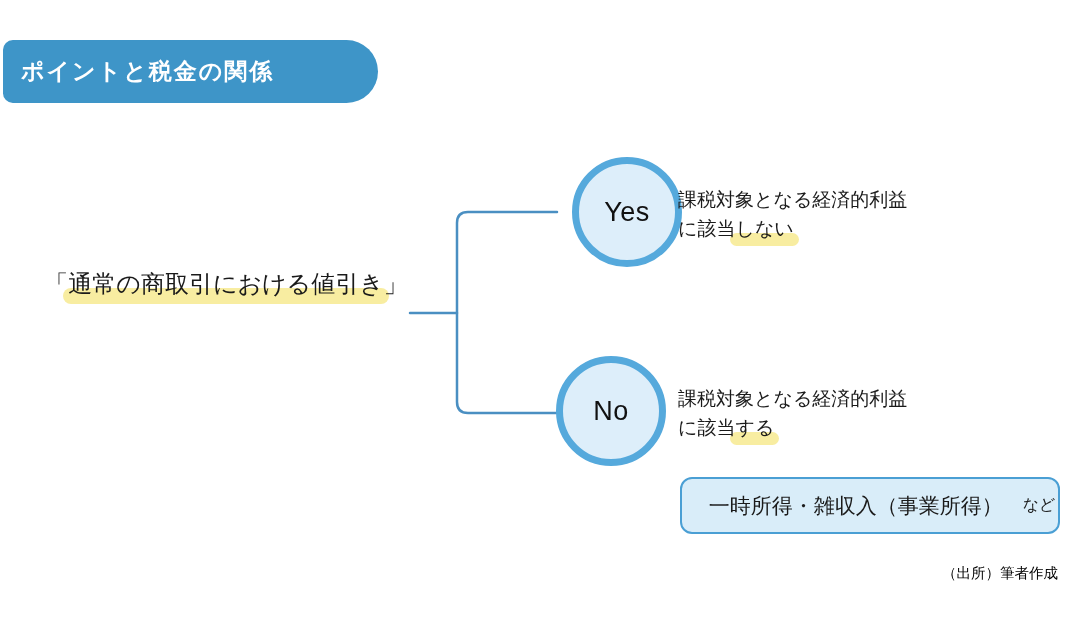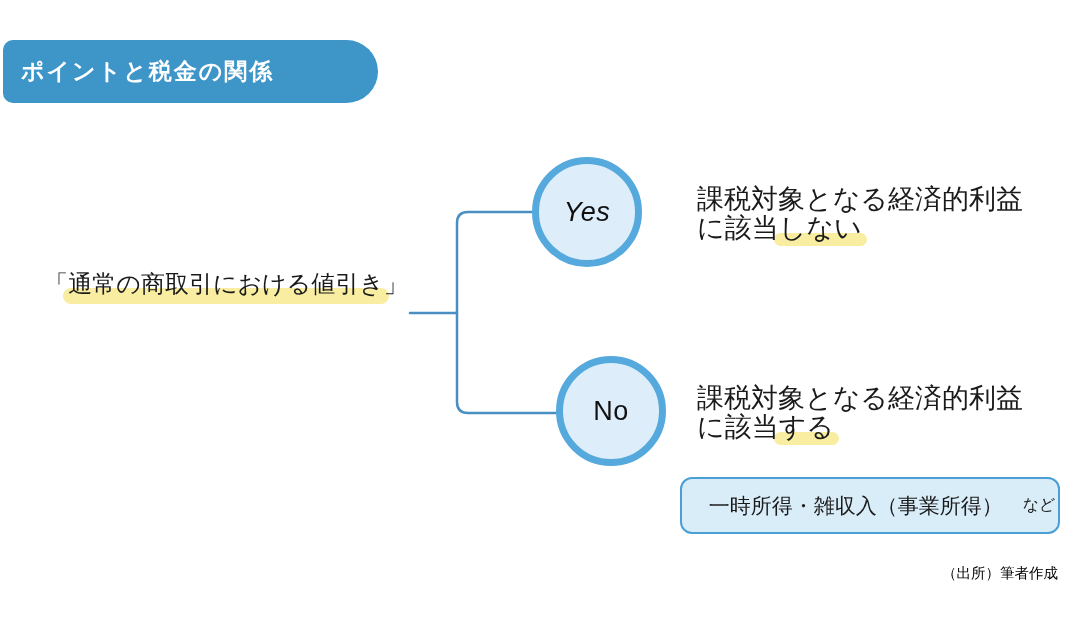--- a/index.html
+++ b/index.html
@@ -49,26 +49,26 @@
   
   .connectors{position:absolute;left:0;top:0;width:1087px;height:622px;pointer-events:none;}
   
   .node{
     position:absolute;width:110px;height:110px;border-radius:50%;
     background:var(--node-fill-blue);
     border:7px solid var(--node-border-blue);
     display:flex;align-items:center;justify-content:center;
     font-size:27px;letter-spacing:0.5px;color:#111;
   }
-  .node-yes{left:532px;top:157px;font-style:italic;}
+  .node-yes{left:572px;top:157px;}
   .node-no{left:556px;top:356px;}
   
   .result{
     position:absolute;left:678px;width:330px;
-    font-size:27px;line-height:29px;z-index:0;margin-left:19px;
+    font-size:19px;line-height:29px;z-index:0;
   }
   .result-yes{top:185px;}
   .result-no{top:384px;}
   
   .income-box{
     position:absolute;left:680px;top:477px;width:380px;height:57px;
     background:var(--box-fill-blue);
     border:2px solid var(--box-border-blue);
     border-radius:12px;
     display:flex;align-items:center;justify-content:center;padding-left:24px;

